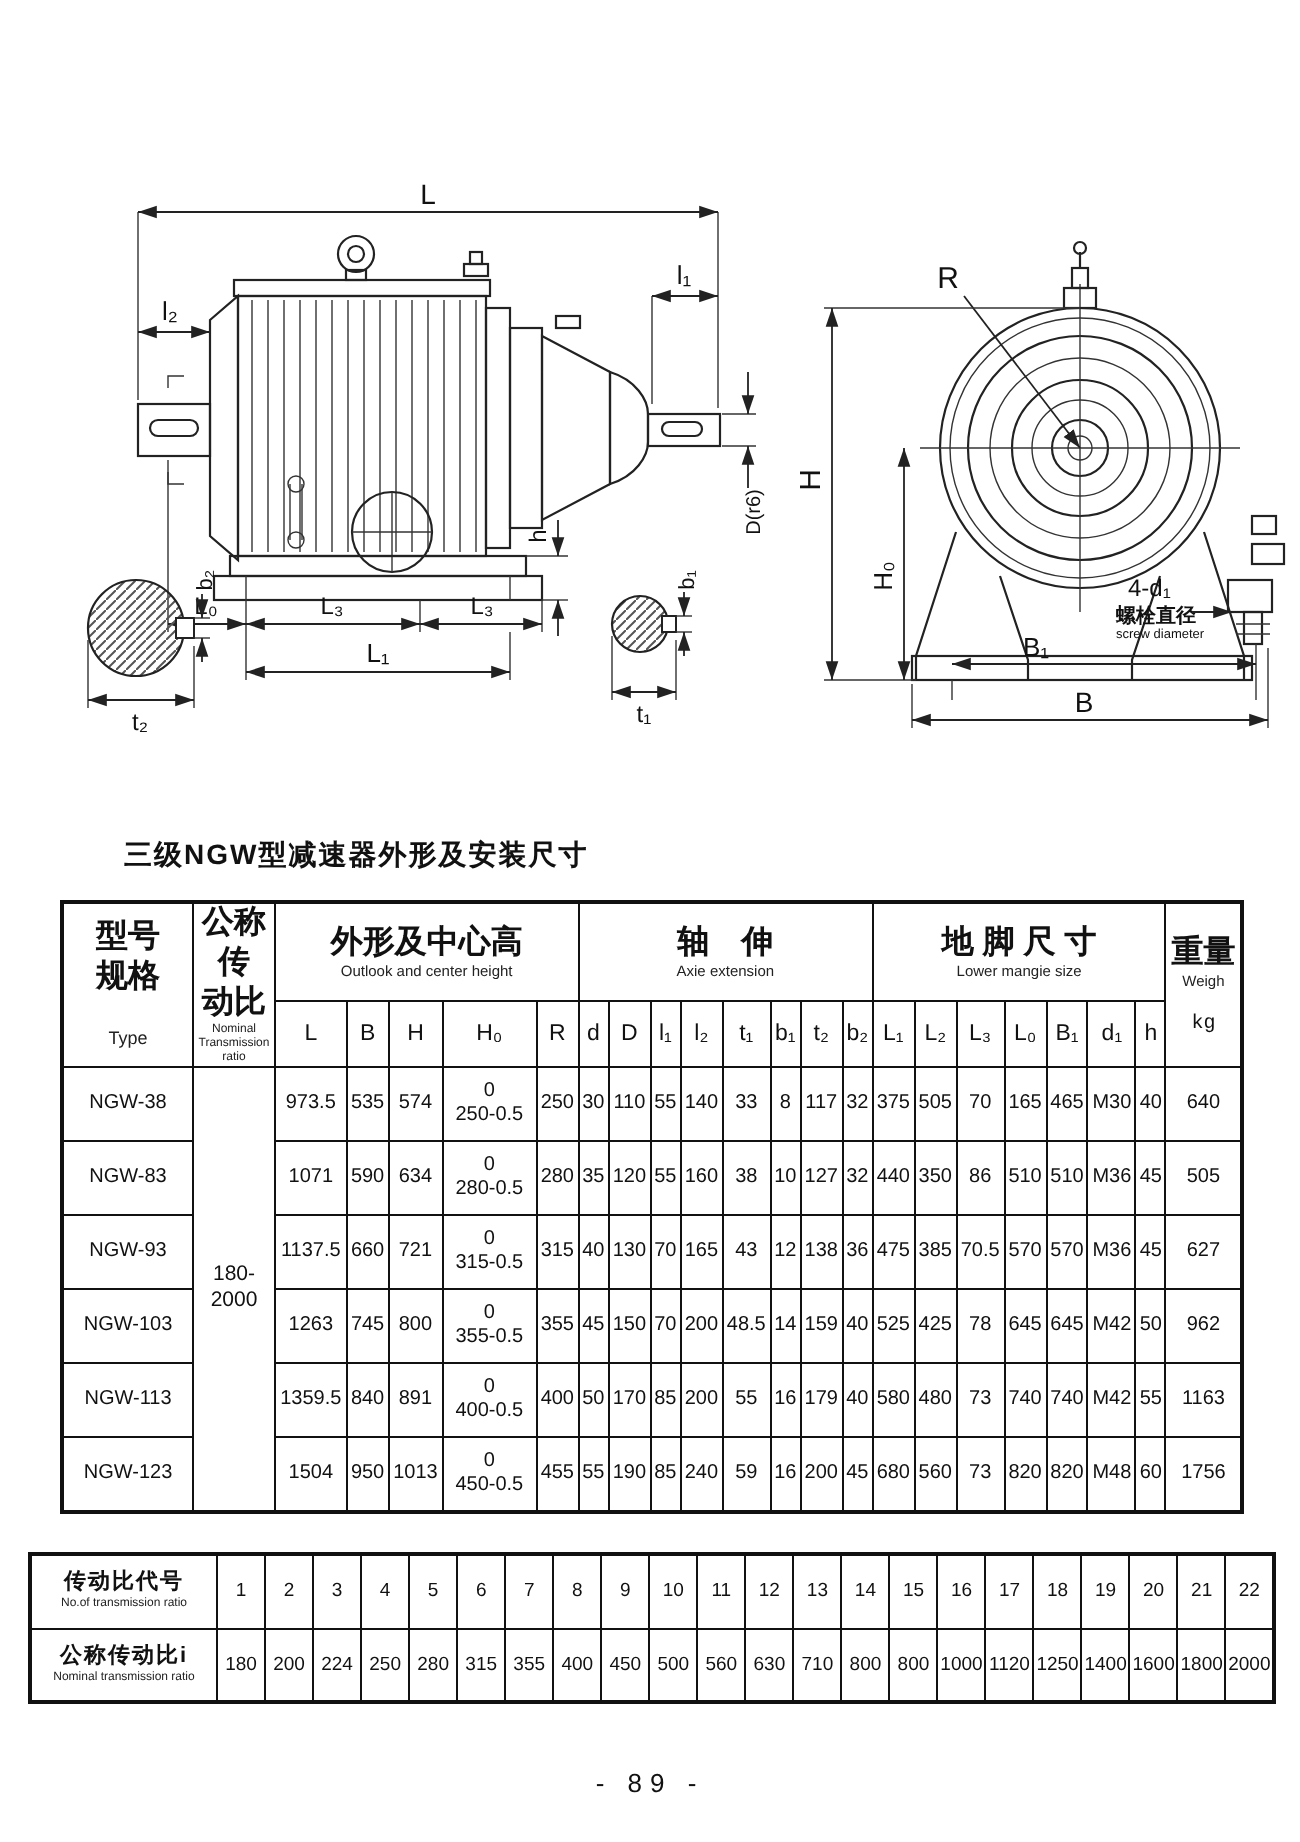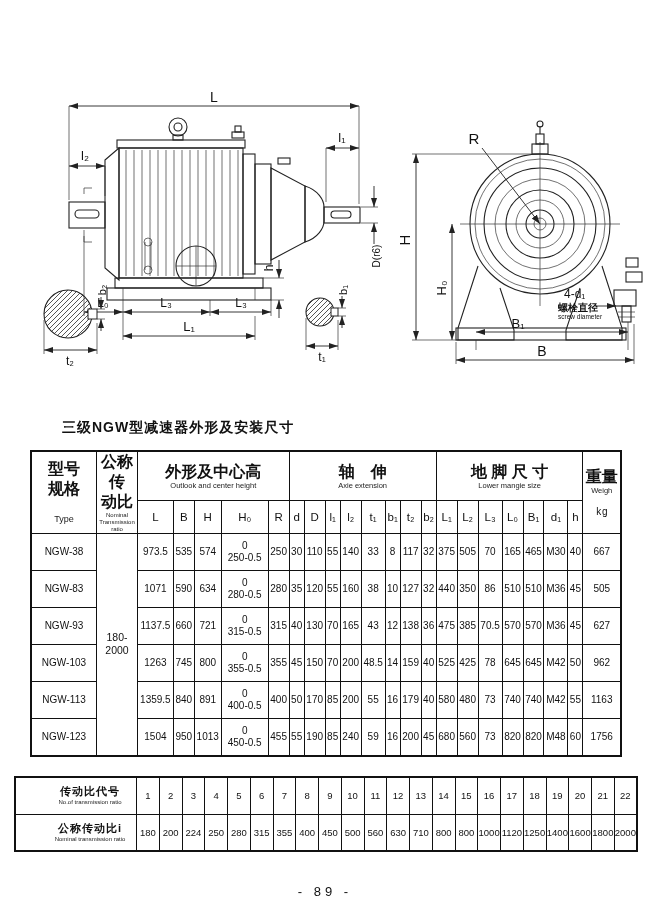--- a/index.html
+++ b/index.html
@@ -52,21 +52,21 @@
   .type-head .en{font-size:9px;margin-top:16px;}
 
   
   .ratio-table{
     position:absolute;left:14px;top:776px;width:624px;
     border-collapse:collapse;table-layout:fixed;border:2px solid #111;
   }
   .ratio-table th,.ratio-table td{
     border:1px solid #111;text-align:center;vertical-align:middle;padding:0;
   }
-  .ratio-table th{width:92px;padding-left:28px;}
+  .ratio-table th{width:92px;}
   .ratio-table tr{height:37px;}
   .ratio-table td{font-size:9.5px;}
   .ratio-table .cn{font-size:11px;letter-spacing:1px;}
   .ratio-table .en-tiny{white-space:nowrap;}
 
   .page-number{
     position:absolute;left:0;top:884px;width:650px;text-align:center;
     font-size:13px;letter-spacing:4px;color:#111;
   }
 </style>
@@ -350,21 +350,21 @@
       <td>8</td>
       <td>117</td>
       <td>32</td>
       <td>375</td>
       <td>505</td>
       <td>70</td>
       <td>165</td>
       <td>465</td>
       <td>M30</td>
       <td>40</td>
-      <td>667</td>
+      <td>640</td>
     </tr>
     <tr>
       <td class="type-cell">NGW-83</td>
       <td>1071</td>
       <td>590</td>
       <td>634</td>
       <td class="h0-cell">
             <div>0</div>
             <div>280-0.5</div>
           </td>

